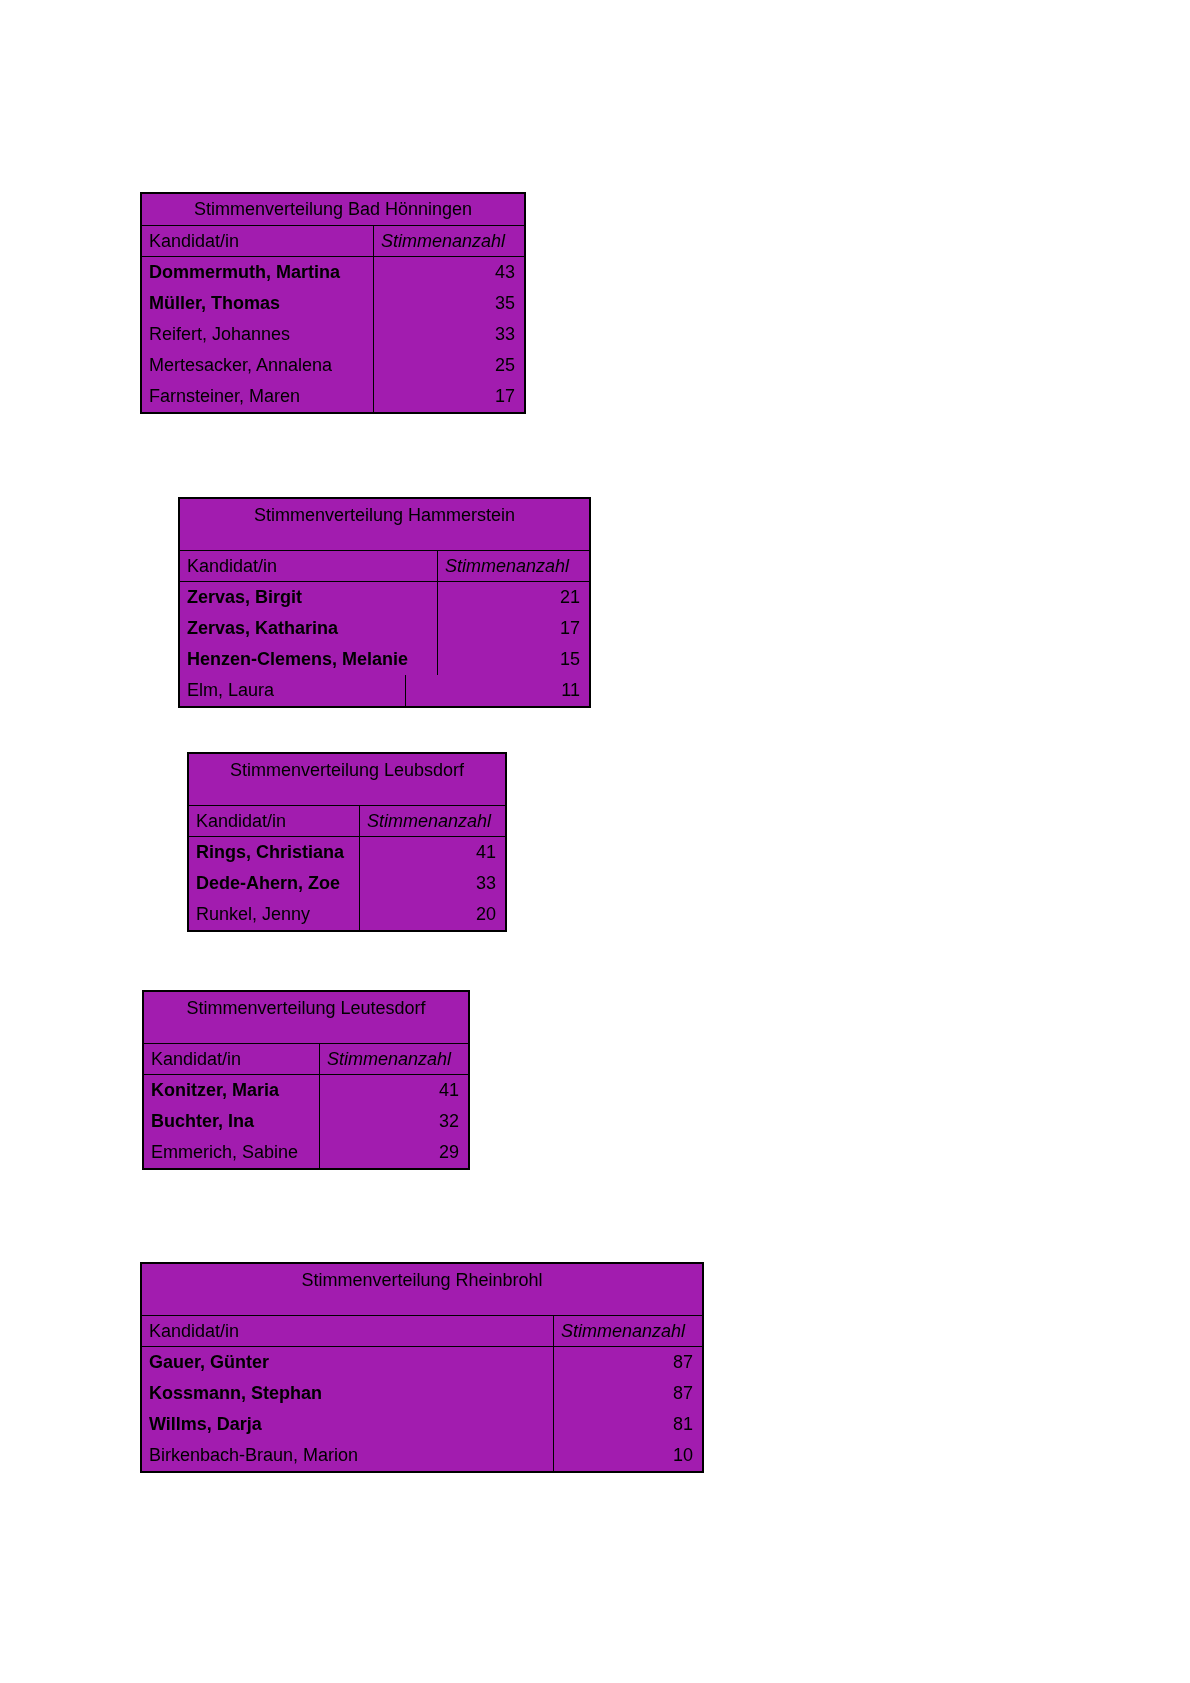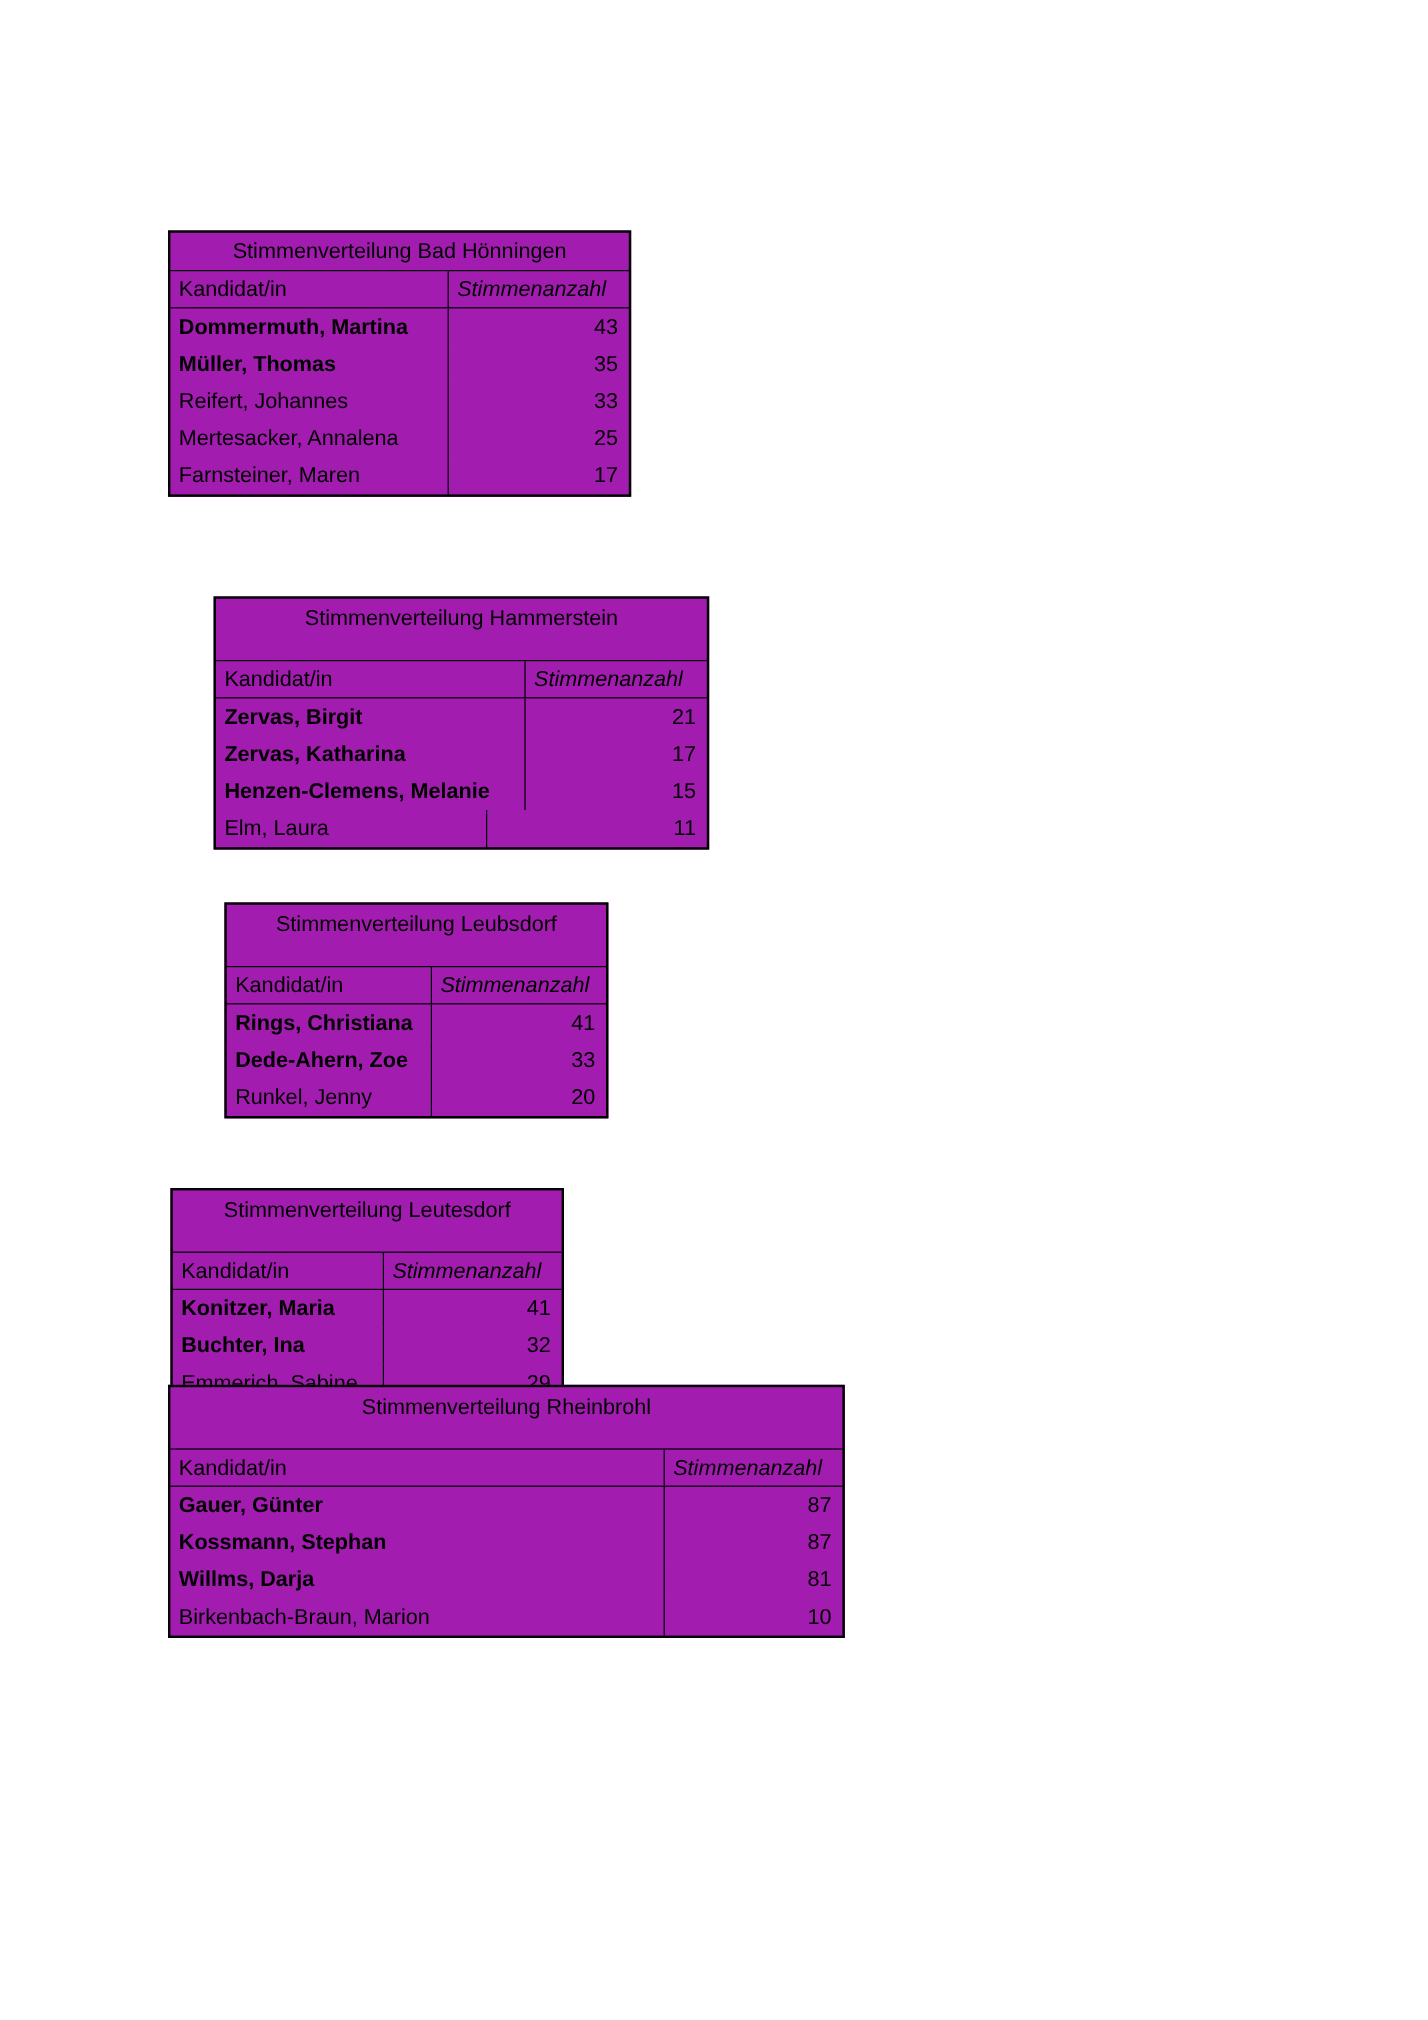--- a/index.html
+++ b/index.html
@@ -151,21 +151,21 @@
   <div class="row">
     <div class="cell-name bold" style="width:176px">Buchter, Ina</div>
     <div class="cell-num">32</div>
   </div>
   <div class="row">
     <div class="cell-name" style="width:176px">Emmerich, Sabine</div>
     <div class="cell-num">29</div>
   </div>
 </div>
 
-<div class="vtable" style="left:140px; top:1154px; width:564px;">
+<div class="vtable" style="left:140px; top:1262px; width:564px;">
   <div class="title t-double">Stimmenverteilung Rheinbrohl</div>
   <div class="row header">
     <div class="cell-name" style="width:412px">Kandidat/in</div>
     <div class="cell-num">Stimmenanzahl</div>
   </div>
   <div class="row">
     <div class="cell-name bold" style="width:412px">Gauer, Günter</div>
     <div class="cell-num">87</div>
   </div>
   <div class="row">

